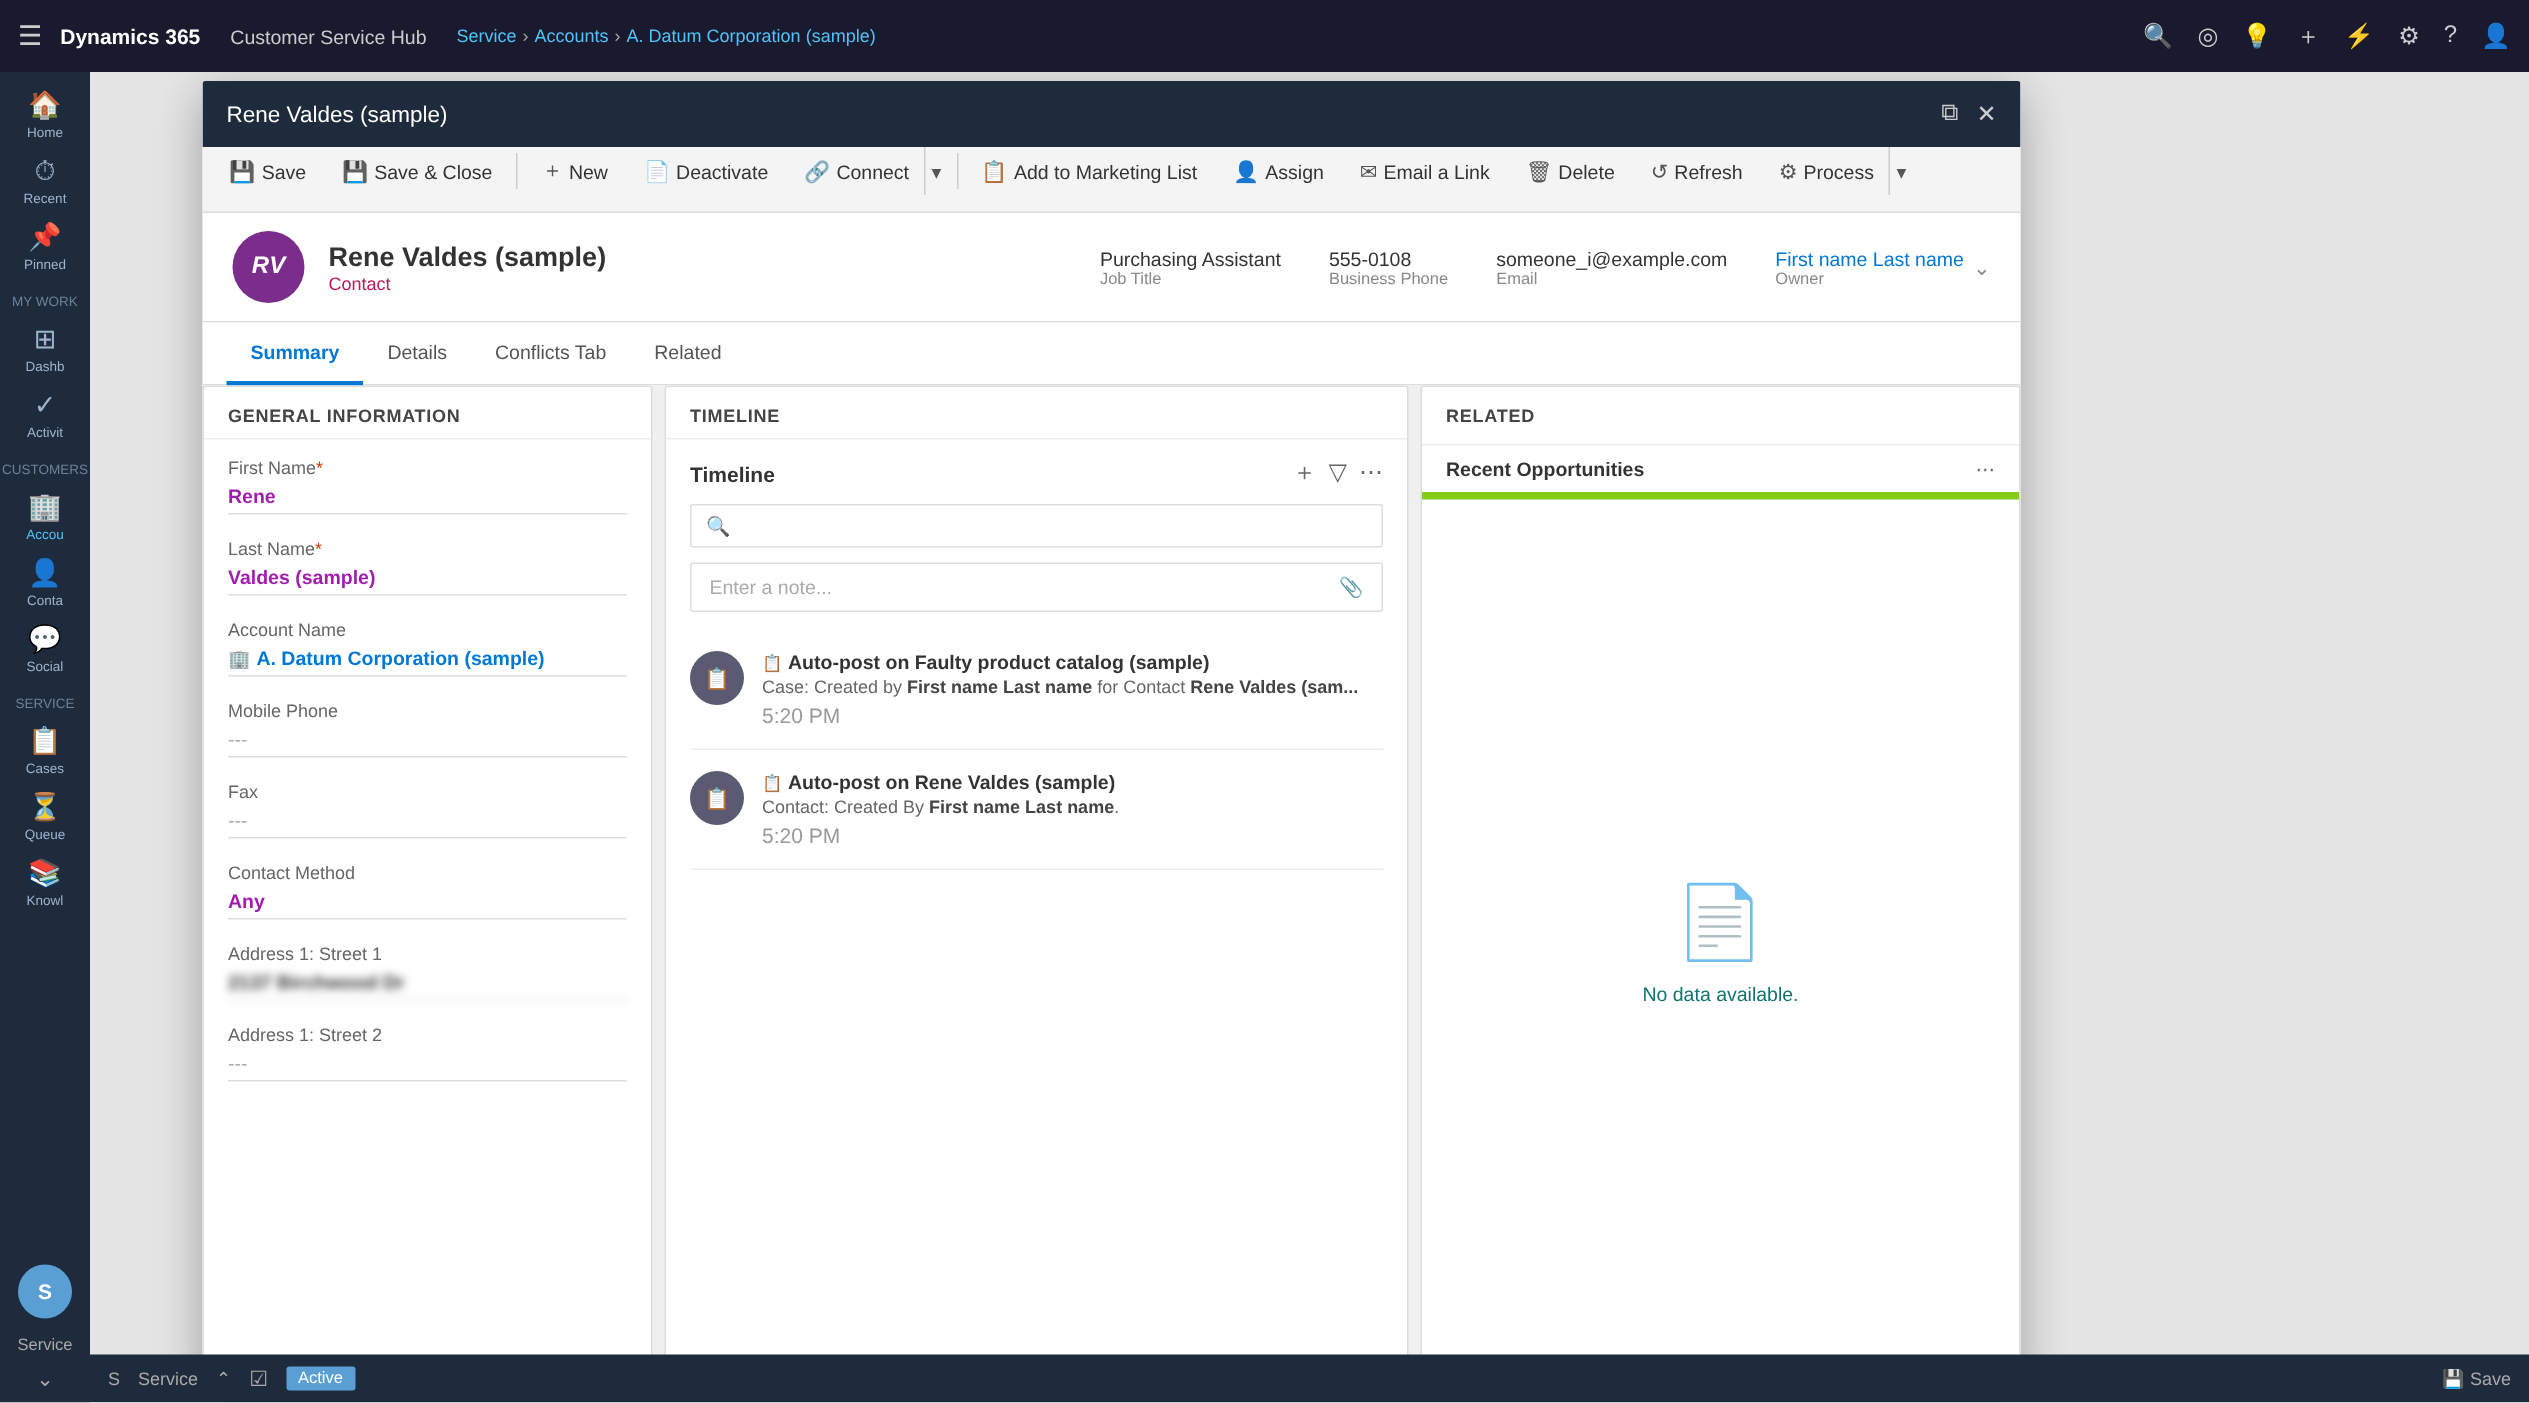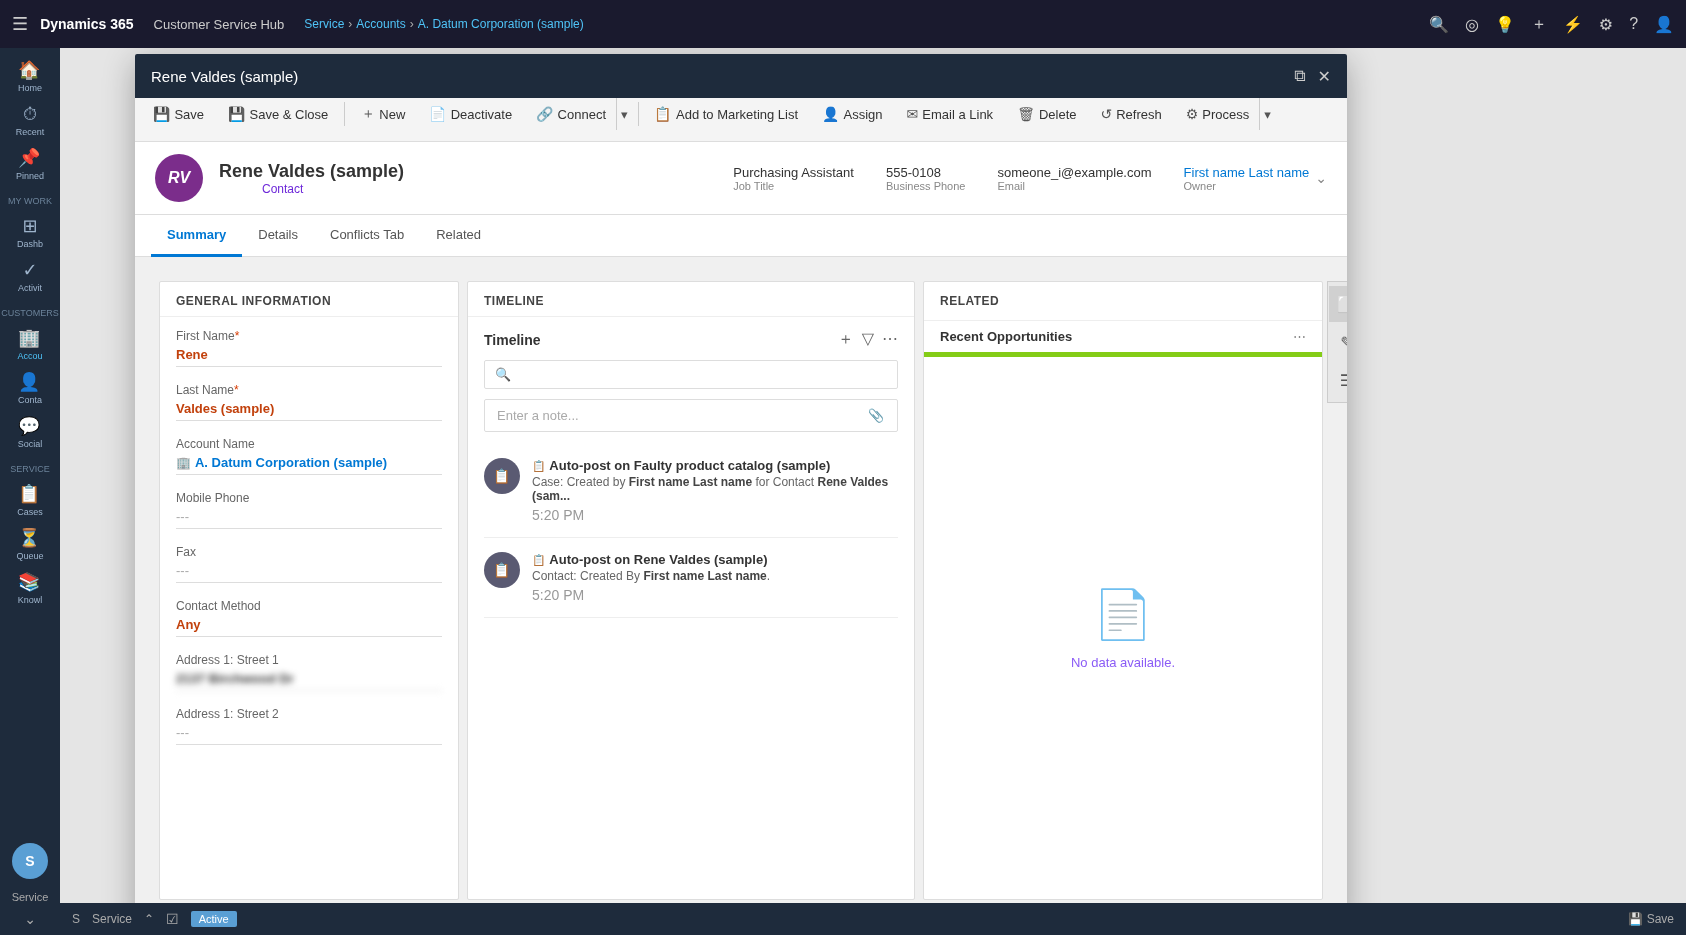--- a/index.html
+++ b/index.html
@@ -132,21 +132,21 @@
       color: #fff;
       display: flex;
       align-items: center;
       justify-content: center;
       font-size: 16px;
       font-weight: 600;
       flex-shrink: 0;
       font-style: italic;
     }
     .entity-name { font-size: 18px; font-weight: 600; color: #333; }
-    .entity-type { font-size: 12px; color: #6d28d9; margin-left: 43px; }
+    .entity-type { font-size: 12px; color: #be185d; }
     .entity-fields { margin-left: auto; display: flex; gap: 32px; align-items: center; }
     .entity-field { display: flex; flex-direction: column; }
     .entity-field-value { font-size: 13px; color: #333; font-weight: 500; }
     .entity-field-label { font-size: 11px; color: #888; }
     .entity-field-link { font-size: 13px; color: #0078d4; cursor: pointer; }
     .owner-section { display: flex; align-items: center; gap: 6px; }
     .owner-chevron { color: #888; font-size: 14px; cursor: pointer; }
 
     
     .tabs-bar {
@@ -167,21 +167,21 @@
     }
     .tab.active { color: #0078d4; border-bottom-color: #0078d4; font-weight: 600; }
 
     
     .main-content {
       display: flex;
       flex: 1;
       overflow: hidden;
       background: #f0f0f0;
       gap: 8px;
-      padding: 24px;
+      padding: 0;
     }
 
     
     .panel {
       background: #fff;
       border: 1px solid #ddd;
       border-radius: 2px;
       overflow: hidden;
       display: flex;
       flex-direction: column;
@@ -196,21 +196,21 @@
       border-bottom: 1px solid #eee;
       flex-shrink: 0;
     }
     .panel-body { flex: 1; overflow-y: auto; padding: 12px 16px; }
 
     
     .left-panel { width: 300px; flex-shrink: 0; }
     .form-field { margin-bottom: 16px; }
     .form-field-label { font-size: 12px; color: #666; margin-bottom: 4px; }
     .form-field-label .required { color: #d83b01; }
-    .form-field-value { font-size: 13px; color: #c2410c; font-weight: 600; padding-bottom: 4px; border-bottom: 1px solid #ddd; }
+    .form-field-value { font-size: 13px; color: #a21caf; font-weight: 600; padding-bottom: 4px; border-bottom: 1px solid #ddd; }
     .form-field-value.link { color: #0078d4; cursor: pointer; display: flex; align-items: center; gap: 4px; }
     .form-field-value.empty { color: #aaa; font-weight: 400; }
 
     
     .middle-panel { flex: 1; min-width: 0; }
     .timeline-header { display: flex; align-items: center; gap: 8px; }
     .timeline-title { font-size: 14px; font-weight: 600; color: #333; flex: 1; }
     .timeline-actions { display: flex; gap: 8px; color: #666; cursor: pointer; font-size: 16px; }
     .timeline-search {
       display: flex;
@@ -266,21 +266,21 @@
     .timeline-item-title strong { font-weight: 600; }
     .timeline-item-desc { font-size: 12px; color: #666; margin-bottom: 4px; }
     .timeline-item-desc strong { font-weight: 600; color: #444; }
     .timeline-item-time { font-size: 14px; color: #999; text-align: left; }
     .right-panel-inner { background: #fff; border: 1px solid #ddd; flex: 1; display: flex; flex-direction: column; overflow: hidden; }
     .right-panel-header { display: flex; align-items: center; padding: 12px 16px; border-bottom: 1px solid #eee; }
     .right-panel-title { font-size: 13px; font-weight: 600; color: #333; flex: 1; }
     .right-panel-actions { display: flex; gap: 8px; color: #666; cursor: pointer; }
     .no-data { display: flex; flex-direction: column; align-items: center; justify-content: center; flex: 1; color: #999; gap: 12px; padding: 40px; }
     .no-data-icon { font-size: 48px; color: #ccc; }
-    .no-data-text { font-size: 13px; color: #8b5cf6; }
+    .no-data-text { font-size: 13px; color: #0f766e; }
 
     
     .status-bar {
       position: absolute;
       bottom: 0;
       left: 0;
       right: 0;
       height: 32px;
       background: #1e2b3c;
       display: flex;

